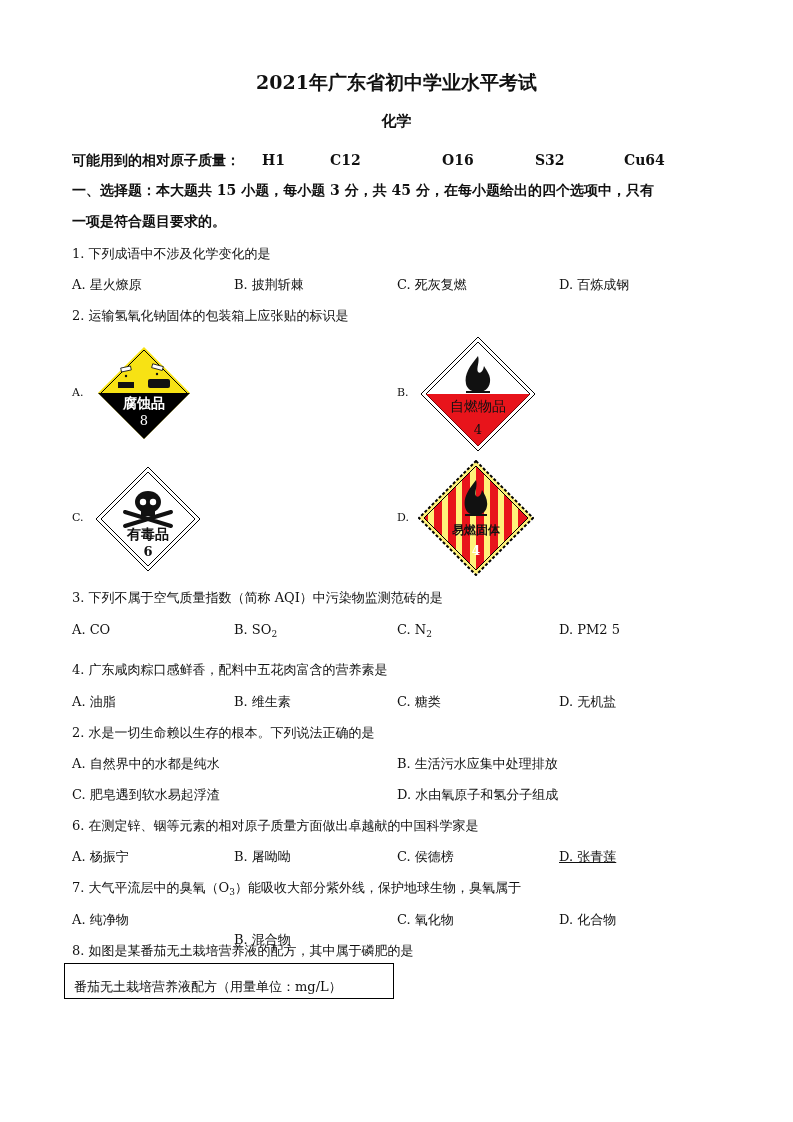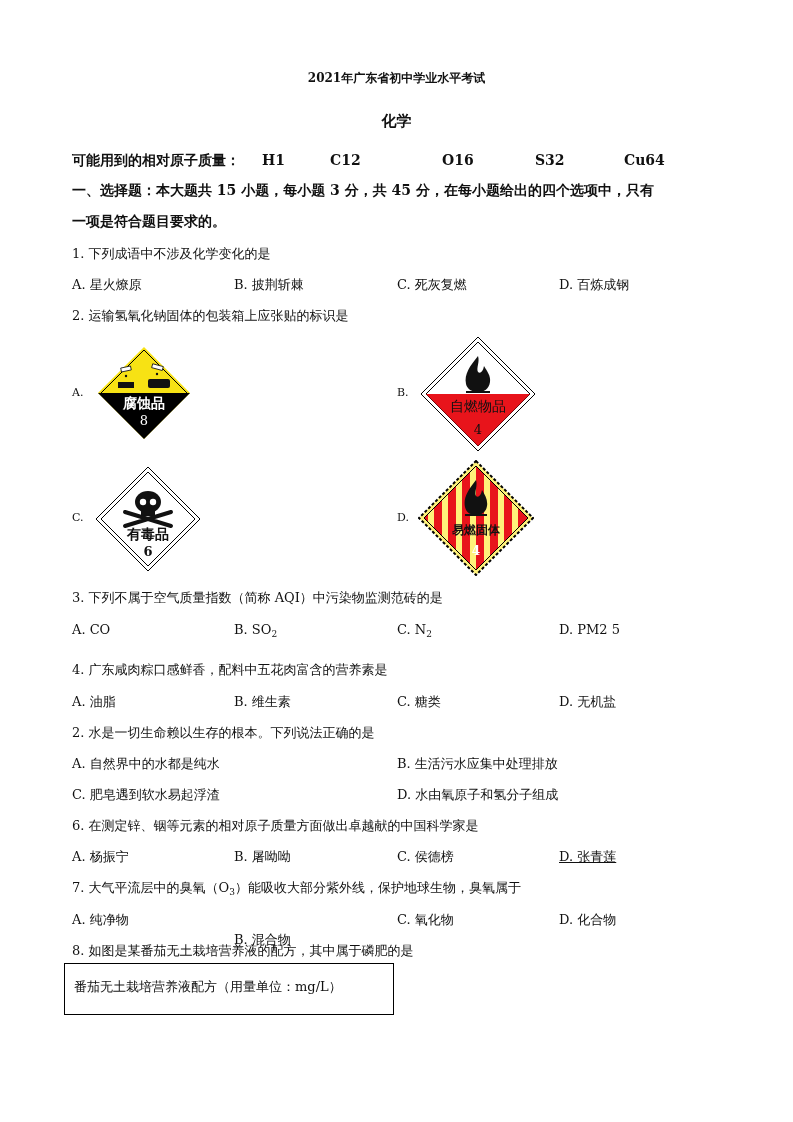--- a/index.html
+++ b/index.html
@@ -1,27 +1,27 @@
 <!DOCTYPE html>
 <html><head>
 <meta charset="utf-8">
 <style>
   html, body { margin: 0; padding: 0; background: #ffffff; }
   body { width: 793px; height: 1122px; position: relative; overflow: hidden;
          font-family: "DejaVu Serif", "Liberation Serif", serif; color: #111; }
   .abs { position: absolute; white-space: nowrap; }
-  .title { left: 0; width: 793px; text-align: center; top: 70px; font-size: 12px; font-weight: bold; font-family: "DejaVu Serif", serif; }
+  .title { left: 0; width: 793px; text-align: center; top: 70px; font-size: 19px; font-weight: bold; font-family: "DejaVu Serif", serif; }
   .subtitle { left: 0; width: 793px; text-align: center; top: 112px; font-size: 15px; font-weight: bold; }
   .bold { font-weight: bold; }
   .line { font-size: 14px; }
   .q { font-size: 13px; }
   .opt { font-size: 13px; }
   .sub { font-size: 9px; vertical-align: -3px; }
   .sign { position: absolute; }
-  .box { position: absolute; left: 64px; top: 963px; width: 330px; height: 52px; border: 1px solid #000; box-sizing: border-box; }
+  .box { position: absolute; left: 64px; top: 963px; width: 330px; height: 36px; border: 1px solid #000; box-sizing: border-box; }
   .box span { position: absolute; left: 9px; top: 14px; font-size: 13px; }
 </style>
 </head>
 <body>
 
 <div class="abs title">2021年广东省初中学业水平考试</div>
 <div class="abs subtitle">化学</div>
 
 <div class="abs line bold" style="left:72px; top:152px;">可能用到的相对原子质量：</div>
 <div class="abs line bold" style="left:262px; top:152px;">H1</div>

